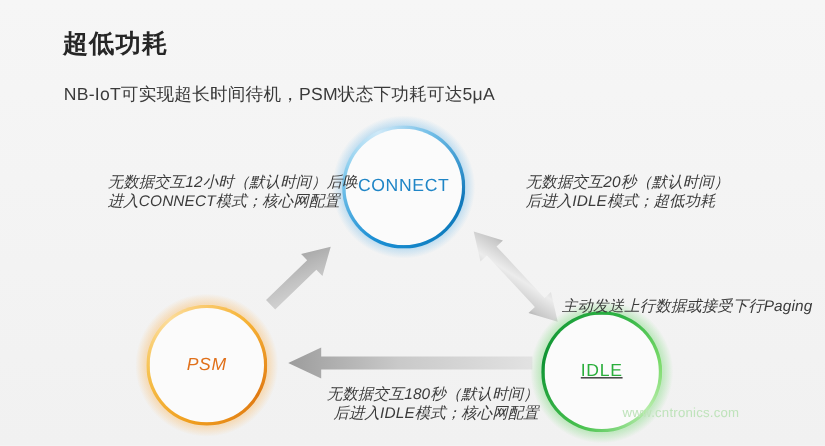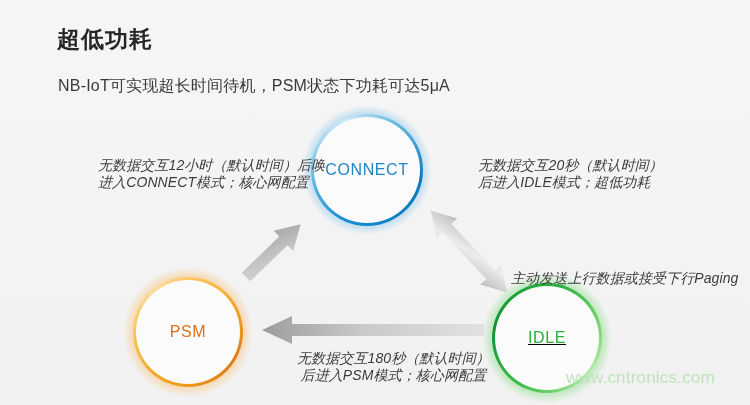--- a/index.html
+++ b/index.html
@@ -99,21 +99,21 @@
   #node-psm .glow {
     inset: -10px;
     background: radial-gradient(closest-side, rgba(255,255,255,0) 72%, rgba(250,190,110,0.42) 86%, rgba(250,190,110,0) 100%);
   }
   #node-psm .ring {
     border: 3px solid transparent;
     background:
       linear-gradient(#fbfbfb, #fbfbfb) padding-box,
       conic-gradient(from 200deg, #f0a020 0deg, #f6c04c 60deg, #fcdc9a 120deg, #f7b437 200deg, #e07a12 280deg, #f0a020 360deg) border-box;
   }
-  #node-psm .node-label { color: #e0701a; }
+  #node-psm .node-label { color: #e0701a; font-style: italic; }
 
   
   #node-idle {
     left: 492px;
     top: 283px;
     width: 110px;
     height: 110px;
     text-decoration: underline;
   }
   #node-idle .glow {
@@ -143,28 +143,28 @@
     font-size: 14px;
     line-height: 17px;
     color: #3b3b3b;
     white-space: nowrap;
     letter-spacing: 0.1px;
     font-style: italic;
   }
   #cap-psm-connect { left: 98px;  top: 157px; }
   #cap-connect-idle { left: 478px; top: 157px; }
   #cap-idle-connect { left: 511px; top: 231px; margin-top: 39px; }
-  #cap-idle-psm    { left: 297px; top: 350px; text-align: center; }
+  #cap-idle-psm    { left: 297px; top: 350px; text-align: right; }
 
   
   #watermark {
     position: absolute;
     left: 566px;
     top: 368px;
-    font-size: 17px;
+    font-size: 12px;
     color: #bfe3bb;
     letter-spacing: 0.2px;
     white-space: nowrap;
   }
 </style>
 </head>
 <body>
 
 <div id="page">
 
@@ -232,18 +232,18 @@
     <div>无数据交互20秒（默认时间）</div>
     <div>后进入IDLE模式；超低功耗</div>
   </div>
 
   <div class="caption" id="cap-idle-connect">
     <div>主动发送上行数据或接受下行Paging</div>
   </div>
 
   <div class="caption" id="cap-idle-psm">
     <div>无数据交互180秒（默认时间）</div>
-    <div>后进入PSM模式；核心网配置</div>
+    <div>后进入IDLE模式；核心网配置</div>
   </div>
 
   <div id="watermark">www.cntronics.com</div>
 
 </div>
 
 </body></html>

